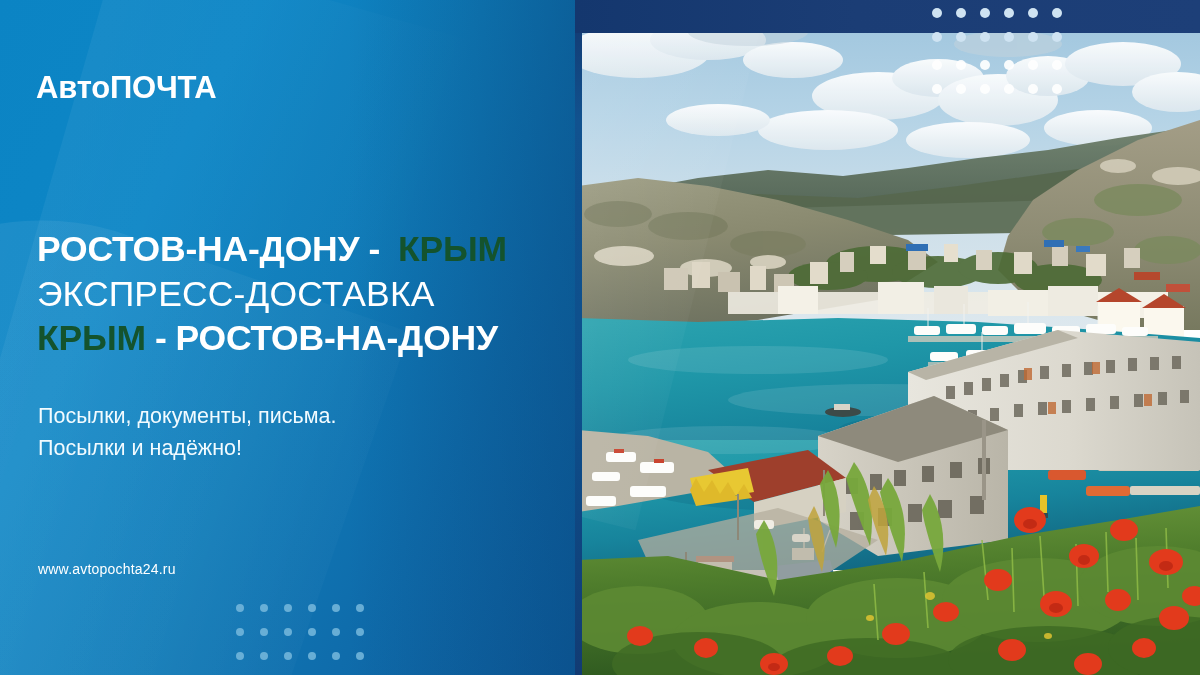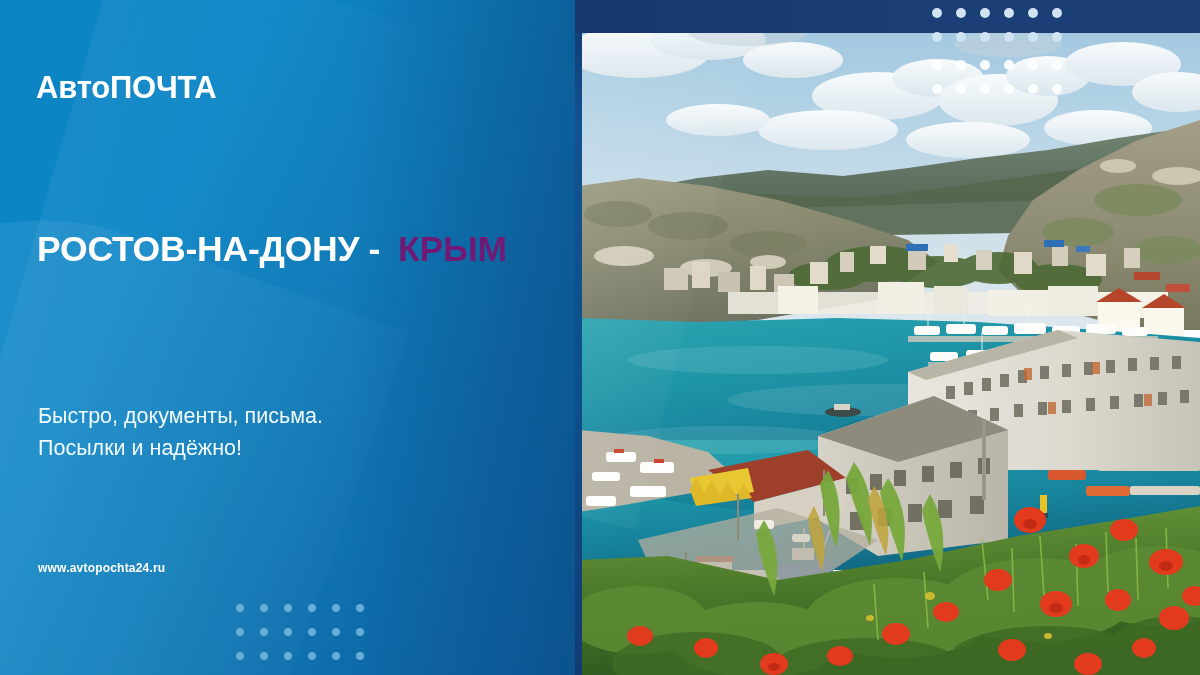--- a/index.html
+++ b/index.html
@@ -93,42 +93,42 @@
   .hl-line {
     white-space: nowrap;
     font-size: 35.5px;
     color: #ffffff;
     letter-spacing: -0.2px;
     margin-bottom: 9px;
   }
   .hl-line.l1 { font-weight: 700; }
   .hl-line.l2 { font-weight: 400; letter-spacing: 0.1px; }
   .hl-line.l3 { font-weight: 700; margin-bottom: 0; }
-  .accent { color: #701a75; text-align: center; }
+  .accent { color: #14532d; text-align: center; }
   .sp { display: inline-block; width: 9px; }
 
   
   .subtitle {
     position: absolute;
     left: 38px;
     top: 401px;
     font-size: 21.5px;
     font-weight: 400;
     color: #f2fbff;
     line-height: 1.47;
     white-space: nowrap;
   }
 
   
   .website {
     position: absolute;
     left: 38px;
     top: 561px;
-    font-size: 12px;
-    font-weight: 700;
+    font-size: 14px;
+    font-weight: 400;
     color: #ffffff;
     letter-spacing: 0.2px;
     white-space: nowrap;
   }
 
   
   .dotgrid { position: absolute; }
   .dotgrid-bottom-left { left: 236px; top: 604px; }
   .dotgrid-top-right   { left: 932px; top: 8px; }
 
@@ -650,22 +650,24 @@
       </g>
     </svg>
   </div>
 
   <div class="logo">
     <span class="logo-word">АвтоПОЧТА</span>
   </div>
 
   <div class="headline">
     <div class="hl-line l1"><span>РОСТОВ-НА-ДОНУ</span><span class="sp"></span><span>-</span><span class="sp"></span><span class="sp"></span><span class="accent">КРЫМ</span></div>
+    <div class="hl-line l2">ЭКСПРЕСС-ДОСТАВКА</div>
+    <div class="hl-line l3"><span class="accent">КРЫМ</span><span class="sp"></span><span>-</span><span class="sp"></span><span>РОСТОВ-НА-ДОНУ</span></div>
   </div>
 
   <div class="subtitle">
-    <div>Быстро, документы, письма.</div>
+    <div>Посылки, документы, письма.</div>
     <div>Посылки и надёжно!</div>
   </div>
 
   <div class="website">www.avtopochta24.ru</div>
 
 </div>
 
 </body></html>

